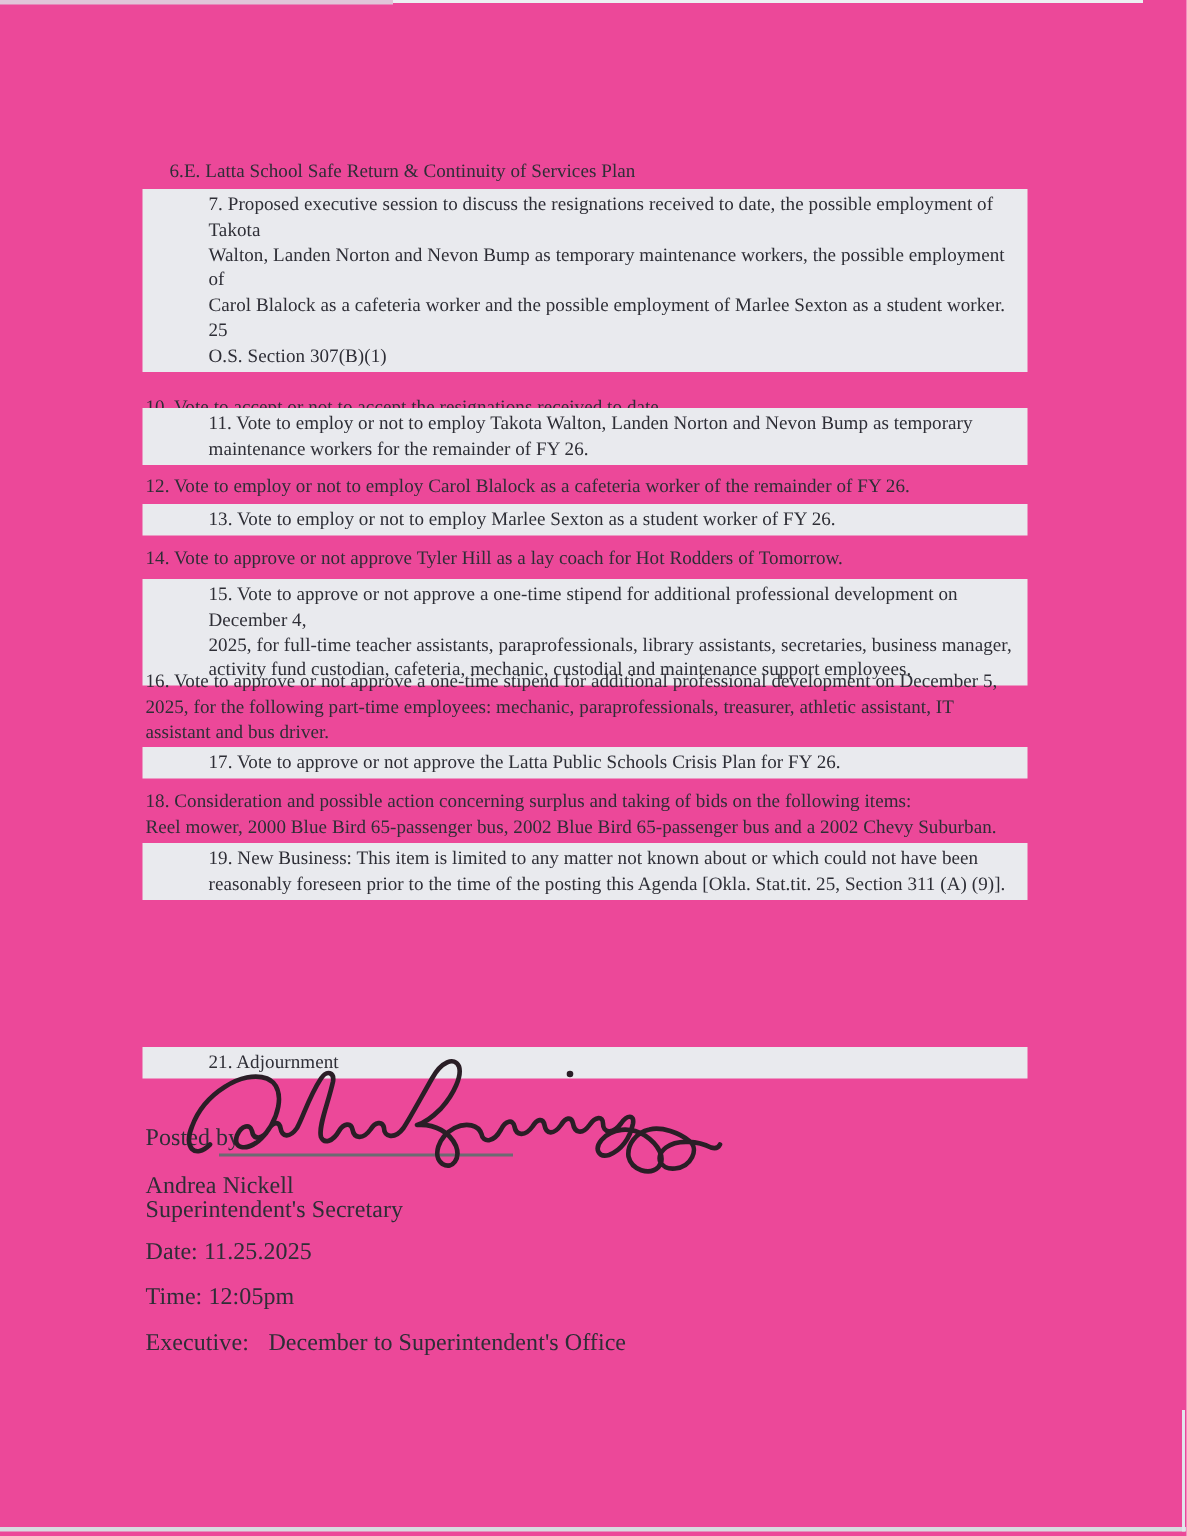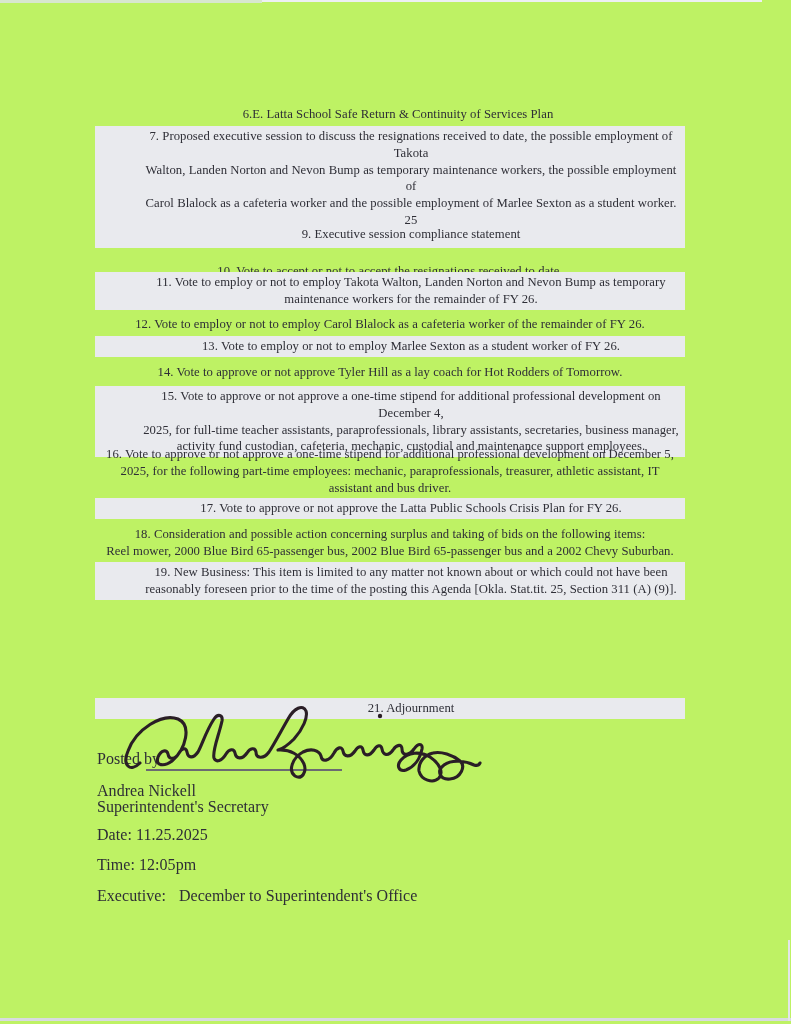--- a/index.html
+++ b/index.html
@@ -5,24 +5,23 @@
 <style>
   html,body{margin:0;padding:0;}
   body{
     background:#ffffff;
     font-family:"Liberation Serif","DejaVu Serif",serif;
   }
   .page{
     position:relative;
     width:791px;height:1024px;
     margin:0 auto;
-    background:#bef264;
+    background:#ec4899;
     overflow:hidden;
     color:#2e2e36;
-    text-align:center;
   }
   
   .edge-top{position:absolute;left:0;top:0;width:262px;height:3px;background:#dfe3e8;opacity:.8;}
   .edge-top2{position:absolute;left:262px;top:0;width:500px;height:2px;background:#edf0f3;}
   .edge-bottom{position:absolute;left:0;top:1018px;width:791px;height:3px;background:#d8dbe0;}
   .edge-right{position:absolute;left:788px;top:940px;width:2px;height:81px;background:#e2e5ea;}
 
   .para{
     position:absolute;
     left:95px;width:590px;
@@ -64,21 +63,20 @@
   <div class="edge-right"></div>
 
   <div class="para indent-6e" style="top:104px">6.E. Latta School Safe Return &amp; Continuity of Services Plan</div>
 
   <div class="para hl" style="top:126px">7. Proposed executive session to discuss the resignations received to date, the possible employment of Takota
 Walton, Landen Norton and Nevon Bump as temporary maintenance workers, the possible employment of
 Carol Blalock as a cafeteria worker and the possible employment of Marlee Sexton as a student worker. 25
 O.S. Section 307(B)(1)</div>
 
 
-  <div class="para hl" style="top:224px">9. Executive session compliance statement</div>
 
   <div class="para" style="top:261px">10. Vote to accept or not to accept the resignations received to date.</div>
 
   <div class="para hl" style="top:272px">11. Vote to employ or not to employ Takota Walton, Landen Norton and Nevon Bump as temporary
 maintenance workers for the remainder of FY 26.</div>
 
   <div class="para" style="top:314px">12. Vote to employ or not to employ Carol Blalock as a cafeteria worker of the remainder of FY 26.</div>
 
   <div class="para hl" style="top:336px">13. Vote to employ or not to employ Marlee Sexton as a student worker of FY 26.</div>
 

